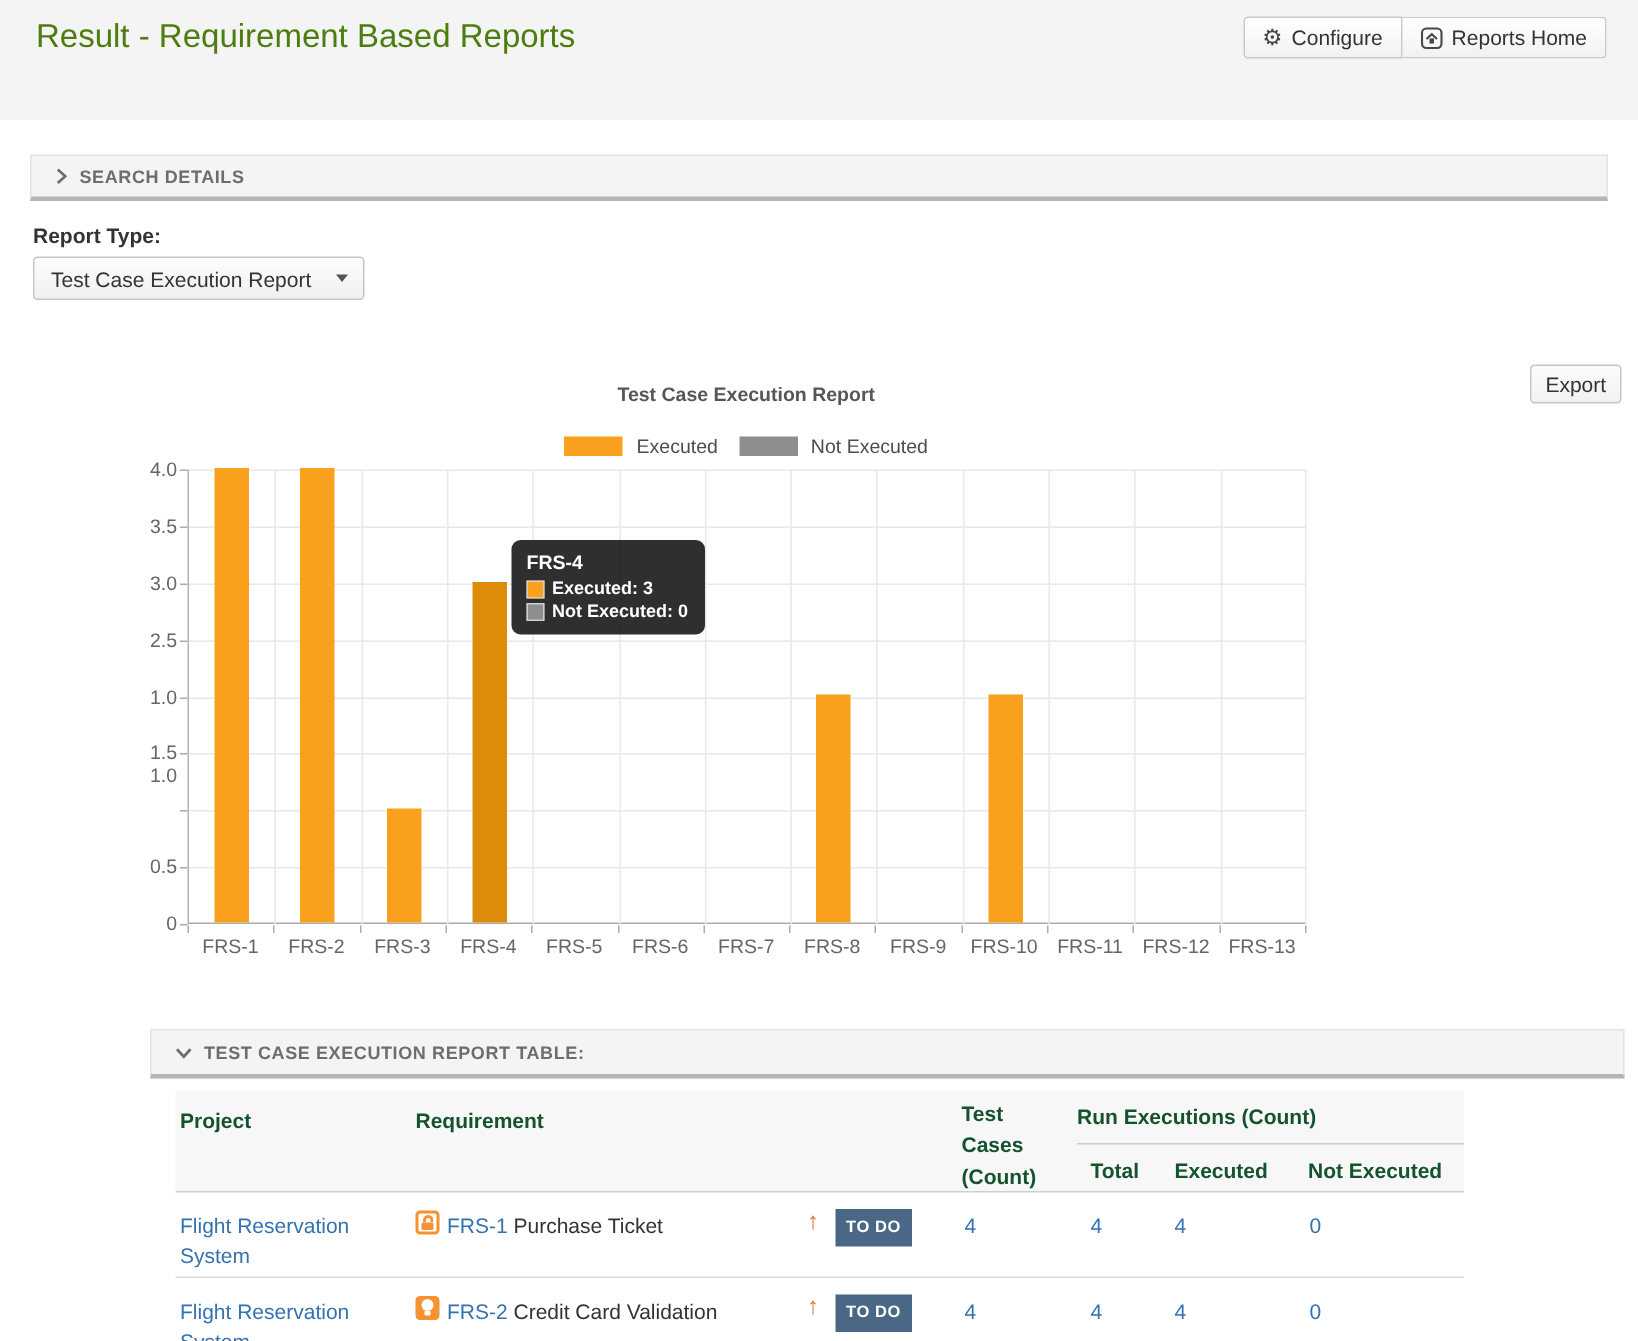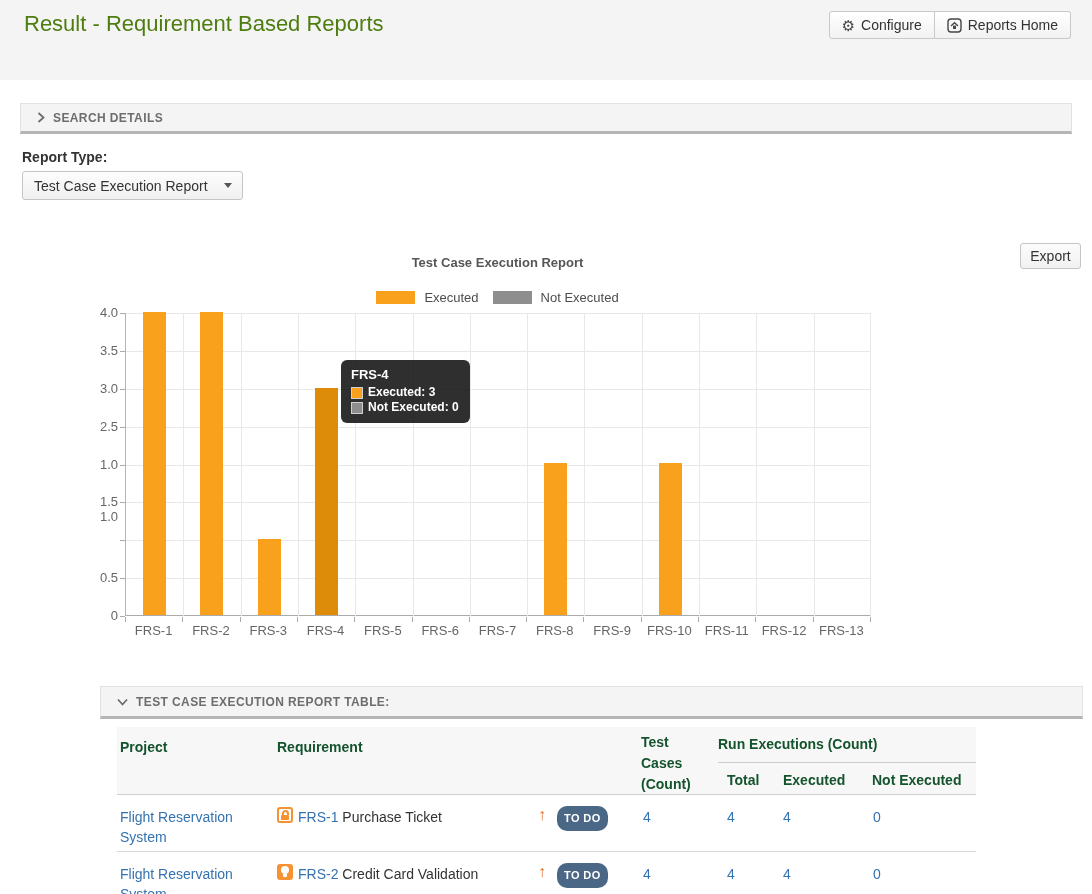--- a/index.html
+++ b/index.html
@@ -77,21 +77,21 @@
   .c-project  { left:3px;  width:142px; }
   .c-icon     { left:160px; }
   .c-key      { left:181px; }
   .c-arrow    { left:421px; font-size:16px; font-weight:bold; color:#e5732e; top:10px; }
   .c-badge    { left:440px; top:11px; }
   .c-tc       { left:526px; }
   .c-total    { left:610px; }
   .c-exec     { left:666px; }
   .c-notexec  { left:756px; }
   .badge { display:inline-block; background:#4a6785; color:#fff; font-size:11px; font-weight:bold;
-           letter-spacing:.4px; padding:2px 7px 3px; border-radius:10px; }
+           letter-spacing:.4px; padding:2px 7px 3px; border-radius:0; }
 
   
   .issue-icon { width:16px; height:16px; border-radius:3px; display:inline-block; }
   .lock-icon  { background:#fff; border:2px solid #f79232; }
   .lock-shackle { width:7px; height:5px; border:2px solid #f79232; border-bottom:none;
                   border-radius:4px 4px 0 0; margin:1px auto 0; }
   .lock-body { width:8px; height:5px; background:#f79232; margin:0 auto; border-radius:1px; }
   .bulb-icon { background:#f79232; }
   .bulb-circle { width:8px; height:8px; background:#fff; border-radius:50%; margin:2px auto 0; }
   .bulb-base { width:4px; height:3px; background:#fff; margin:0 auto; border-radius:0 0 1px 1px; }

